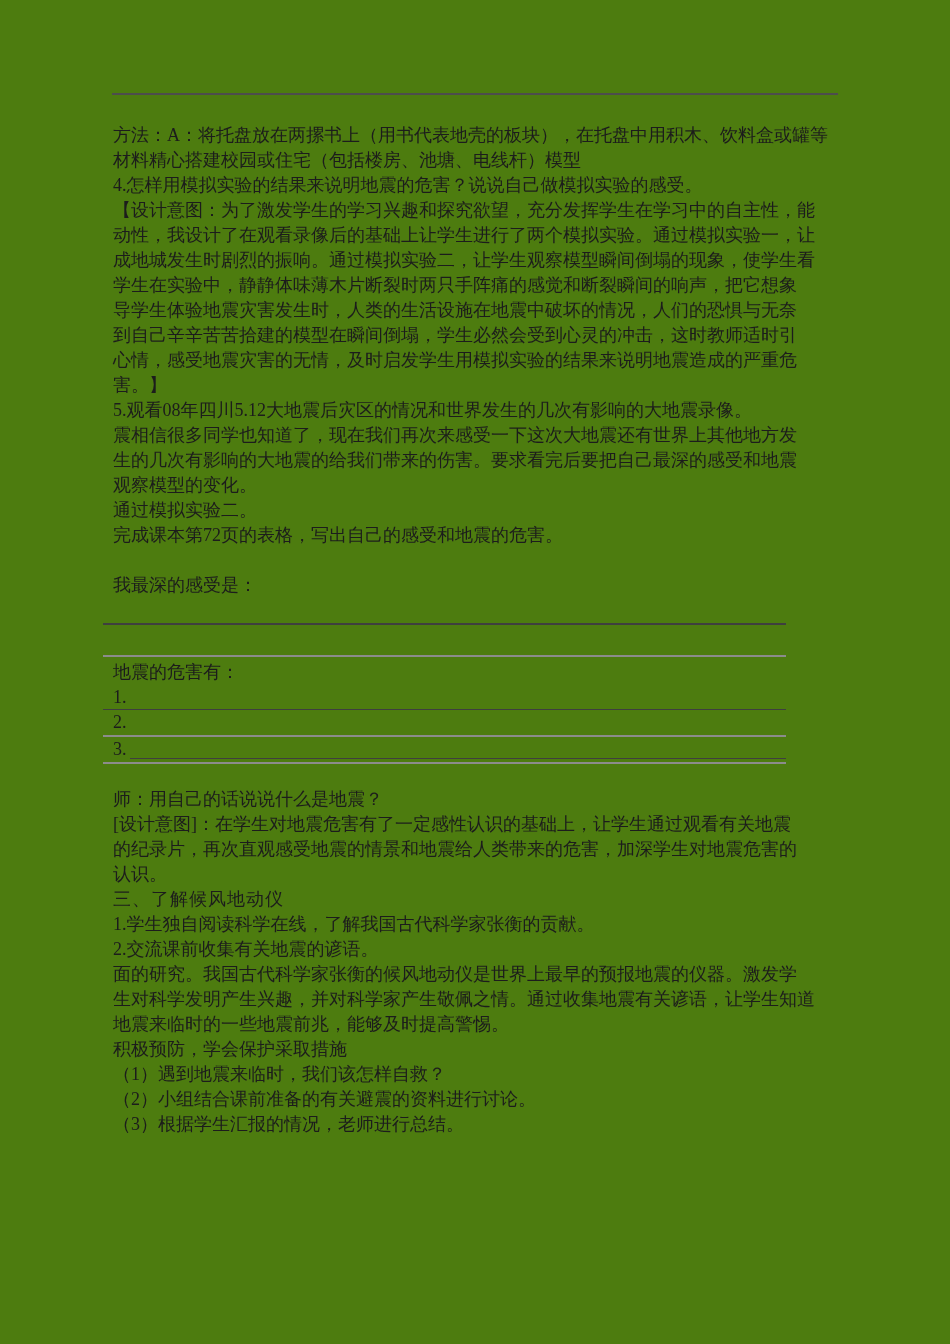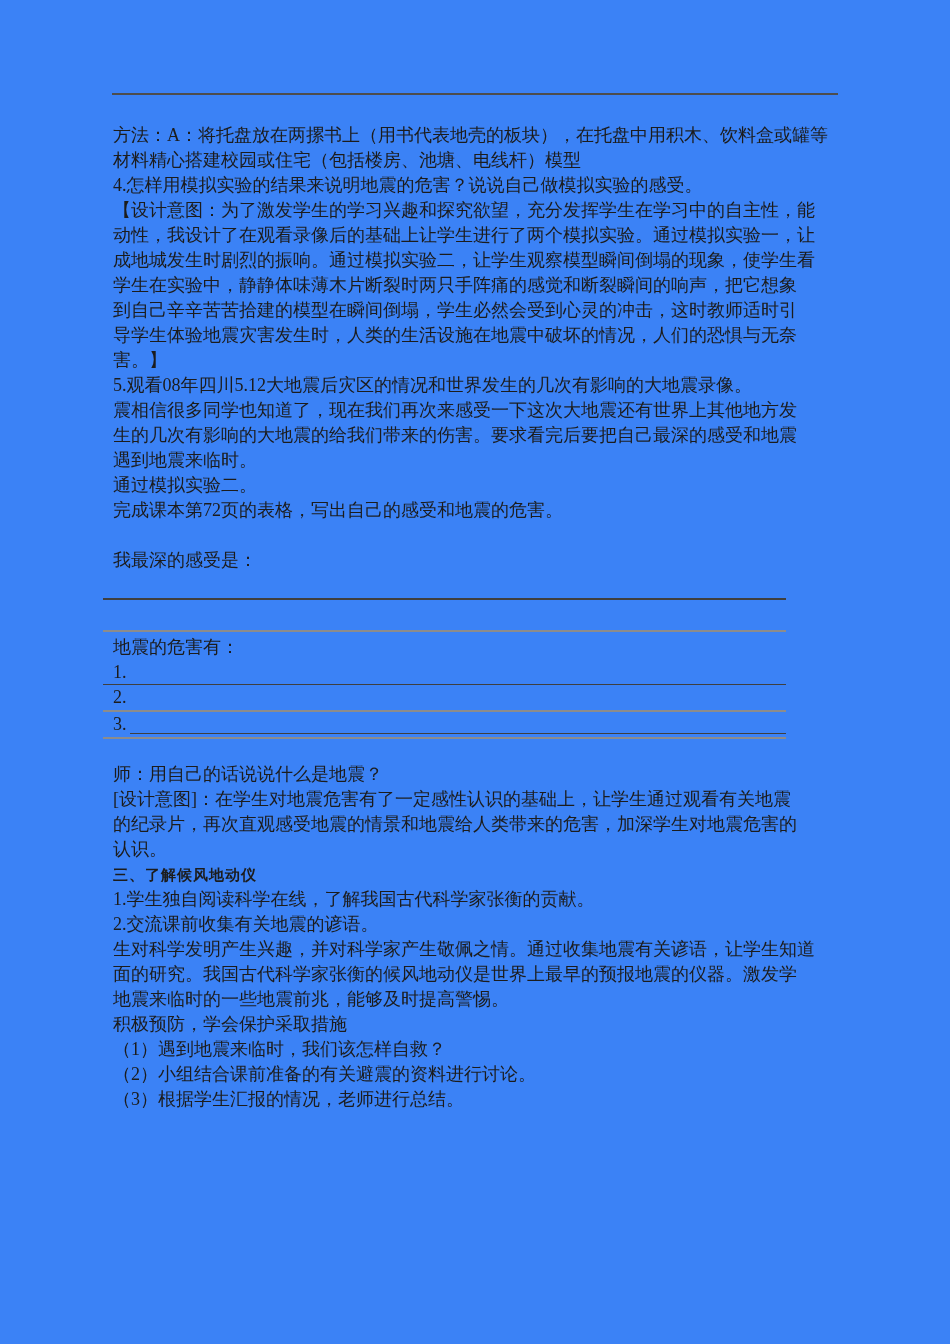--- a/index.html
+++ b/index.html
@@ -1,39 +1,39 @@
 <!DOCTYPE html>
 <html style="--text-color: #1c1c1c; --header-rule: #4d4d4d; --rule-dark: #3f3f3f; --rule-gray: #8c8c8c;"><head>
 <meta charset="utf-8">
 <style>
   html,body{margin:0;padding:0;background:#e9e9e9;}
   .page{
     position:relative;
     width:950px;height:1344px;
-    background:#3b82f6;
+    background:#4d7c0f;
     font-family:"Liberation Serif","DejaVu Serif",serif;
     color:var(--text-color,#1c1c1c);
     overflow:hidden;
   }
   .header-rule{
     position:absolute;top:93px;left:112px;width:726px;height:0;
     border-top:2px solid var(--header-rule,#4d4d4d);
   }
   .content{
     position:absolute;top:123px;left:113px;width:726px;
     font-size:18px;
   }
   .line{
     height:25px;line-height:25px;white-space:nowrap;
   }
   .line.indent{padding-left:10px;}
   .blank{height:25px;}
   .heading-bold{
     font-family:"Liberation Sans","DejaVu Sans",sans-serif;
-    font-weight:bold;font-size:15px;letter-spacing:1px;
+    font-weight:normal;font-size:18px;letter-spacing:1px;
   }
   .write-line{
     height:25px;margin-left:-10px;width:683px;
     border-bottom:2px solid var(--rule-dark,#3f3f3f);
   }
   .gap-30{height:30px;}
   .gap-23{height:23px;}
   .harm-table{
     margin-left:-10px;width:683px;
     border-top:2px solid var(--rule-gray,#8c8c8c);
@@ -56,27 +56,28 @@
   <div class="header-rule"></div>
 
   <div class="content">
     <div class="line">方法：A：将托盘放在两摞书上（用书代表地壳的板块），在托盘中用积木、饮料盒或罐等</div>
     <div class="line">材料精心搭建校园或住宅（包括楼房、池塘、电线杆）模型</div>
     <div class="line">4.怎样用模拟实验的结果来说明地震的危害？说说自己做模拟实验的感受。</div>
     <div class="line">【设计意图：为了激发学生的学习兴趣和探究欲望，充分发挥学生在学习中的自主性，能</div>
     <div class="line">动性，我设计了在观看录像后的基础上让学生进行了两个模拟实验。通过模拟实验一，让</div>
     <div class="line">成地城发生时剧烈的振响。通过模拟实验二，让学生观察模型瞬间倒塌的现象，使学生看</div>
     <div class="line">学生在实验中，静静体味薄木片断裂时两只手阵痛的感觉和断裂瞬间的响声，把它想象</div>
+    <div class="line">导学生体验地震灾害发生时，人类的生活设施在地震中破坏的情况，人们的恐惧与无奈</div>
     <div class="line">到自己辛辛苦苦拾建的模型在瞬间倒塌，学生必然会受到心灵的冲击，这时教师适时引</div>
-    <div class="line">导学生体验地震灾害发生时，人类的生活设施在地震中破坏的情况，人们的恐惧与无奈</div>
+    <div class="line">心情，感受地震灾害的无情，及时启发学生用模拟实验的结果来说明地震造成的严重危</div>
     <div class="line">害。】</div>
     <div class="line">5.观看08年四川5.12大地震后灾区的情况和世界发生的几次有影响的大地震录像。</div>
     <div class="line">震相信很多同学也知道了，现在我们再次来感受一下这次大地震还有世界上其他地方发</div>
     <div class="line">生的几次有影响的大地震的给我们带来的伤害。要求看完后要把自己最深的感受和地震</div>
-    <div class="line">遇到地震来临时。</div>
+    <div class="line">观察模型的变化。</div>
     <div class="line">通过模拟实验二。</div>
     <div class="line">完成课本第72页的表格，写出自己的感受和地震的危害。</div>
 
     <div class="blank"></div>
     <div class="line">我最深的感受是：</div>
     <div class="write-line"></div>
     <div class="gap-30"></div>
 
     <div class="harm-table">
       <div class="ht-row ht-header">地震的危害有：</div>
@@ -90,21 +91,21 @@
 
     <div class="gap-23"></div>
 
     <div class="line">师：用自己的话说说什么是地震？</div>
     <div class="line">[设计意图]：在学生对地震危害有了一定感性认识的基础上，让学生通过观看有关地震</div>
     <div class="line">的纪录片，再次直观感受地震的情景和地震给人类带来的危害，加深学生对地震危害的</div>
     <div class="line">认识。</div>
     <div class="line heading-bold">三、了解候风地动仪</div>
     <div class="line">1.学生独自阅读科学在线，了解我国古代科学家张衡的贡献。</div>
     <div class="line">2.交流课前收集有关地震的谚语。</div>
+    <div class="line">面的研究。我国古代科学家张衡的候风地动仪是世界上最早的预报地震的仪器。激发学</div>
     <div class="line">生对科学发明产生兴趣，并对科学家产生敬佩之情。通过收集地震有关谚语，让学生知道</div>
-    <div class="line">面的研究。我国古代科学家张衡的候风地动仪是世界上最早的预报地震的仪器。激发学</div>
     <div class="line">地震来临时的一些地震前兆，能够及时提高警惕。</div>
     <div class="line">积极预防，学会保护采取措施</div>
     <div class="line">（1）遇到地震来临时，我们该怎样自救？</div>
     <div class="line">（2）小组结合课前准备的有关避震的资料进行讨论。</div>
     <div class="line">（3）根据学生汇报的情况，老师进行总结。</div>
   </div>
 </div>
 
 </body></html>

